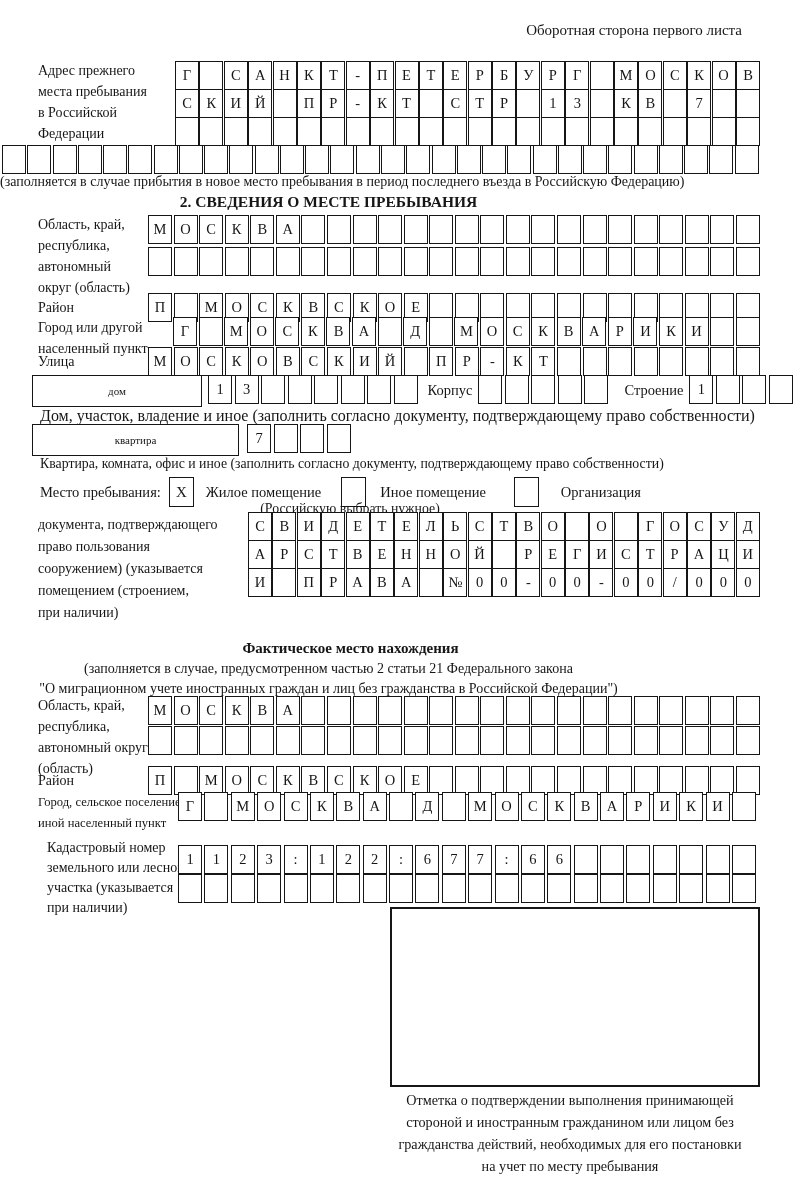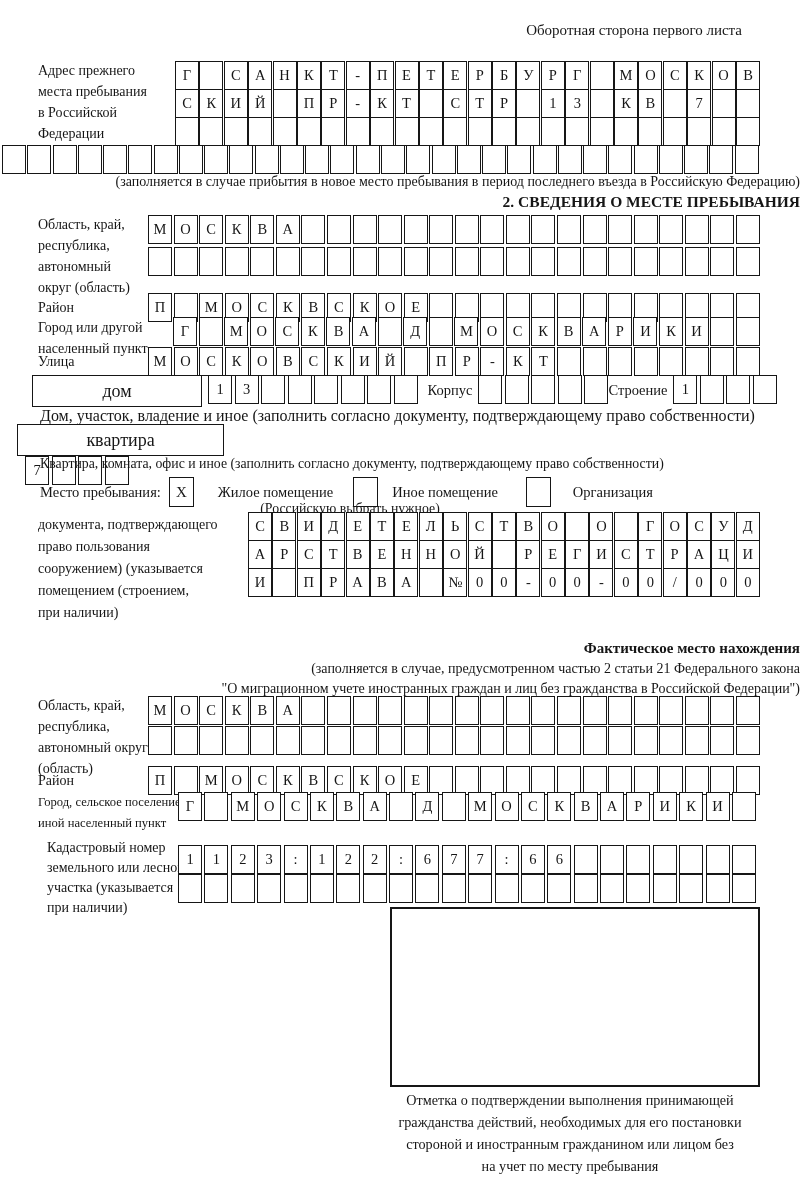--- a/index.html
+++ b/index.html
@@ -5,32 +5,32 @@
   html,body{margin:0;padding:0;}
   body{
     width:800px;height:1180px;position:relative;background:#ffffff;
     font-family:"Liberation Serif", serif;color:#161616;overflow:hidden;
   }
   .abs{position:absolute;}
   .lbl{font-size:14px;line-height:21px;}
   .lbl .lbl-line{white-space:nowrap;}
   .lbl-sm{font-size:12.6px;line-height:21px;}
   .note{font-size:14px;white-space:nowrap;}
-  .note-c{width:800px;text-align:right;font-size:14px;white-space:nowrap;}
+  .note-c{width:657px;text-align:center;font-size:14px;white-space:nowrap;}
   .title{font-weight:bold;font-size:15.5px;}
   .grid-row{position:absolute;display:flex;justify-content:space-between;}
   .grid-inline{display:inline-flex;gap:2.5px;}
   .cbox{
     width:22px;height:27px;flex:none;border:1.8px solid #161616;
     display:flex;align-items:center;justify-content:center;
     font-size:14.5px;background:#fff;
   }
   .wide-box{
     border:1.8px solid #161616;display:flex;align-items:center;justify-content:center;
-    font-size:18px;background:#fff;flex:none;
+    font-size:11px;background:#fff;flex:none;
   }
   .row-flex{position:absolute;display:flex;align-items:flex-start;}
   .inline-lbl{font-size:14.5px;line-height:30px;white-space:nowrap;}
   .chk{width:23px;height:28px;border:1.8px solid #161616;display:flex;align-items:center;
        justify-content:center;font-size:15px;flex:none;background:#fff;}
   .stamp{border:2px solid #161616;background:#fff;}
   .cap{text-align:center;font-size:14.2px;line-height:22px;}
 </style>
 </head>
 <body>
@@ -315,45 +315,45 @@
       <span class="cbox"></span>
     </div>
   <div class="inline-lbl" style="margin-left:10px;">Корпус</div>
   <div class="grid-inline" style="margin-left:6px;">
       <span class="cbox"></span>
       <span class="cbox"></span>
       <span class="cbox"></span>
       <span class="cbox"></span>
       <span class="cbox"></span>
     </div>
-  <div class="inline-lbl" style="margin-left:0;">Строение</div>
+  <div class="inline-lbl" style="margin-left:16px;">Строение</div>
   <div class="grid-inline" style="margin-left:6px;">
       <span class="cbox">1</span>
       <span class="cbox"></span>
       <span class="cbox"></span>
       <span class="cbox"></span>
     </div>
 </div>
 <div class="abs note" style="left:40px;top:407px;font-size:16px;">Дом, участок, владение и иное (заполнить согласно документу, подтверждающему право собственности)</div>
 
-<div class="row-flex" style="left:17px;top:424px;flex-direction:column;">
+<div class="row-flex" style="left:32px;top:424px;">
   <div class="wide-box" style="width:205px;height:30px;">квартира</div>
   <div class="grid-inline" style="margin-left:8px;">
       <span class="cbox">7</span>
       <span class="cbox"></span>
       <span class="cbox"></span>
       <span class="cbox"></span>
     </div>
 </div>
 <div class="abs note" style="left:40px;top:456px;font-size:13.8px;">Квартира, комната, офис и иное (заполнить согласно документу, подтверждающему право собственности)</div>
 
 <div class="row-flex" style="left:40px;top:477px;align-items:center;">
   <div class="inline-lbl">Место пребывания:</div>
   <div class="chk" style="margin-left:8px;">X</div>
-  <div class="inline-lbl" style="margin-left:24px;">Жилое помещение</div>
+  <div class="inline-lbl" style="margin-left:12px;">Жилое помещение</div>
   <div class="chk" style="margin-left:20px;"></div>
   <div class="inline-lbl" style="margin-left:14px;">Иное помещение</div>
   <div class="chk" style="margin-left:28px;"></div>
   <div class="inline-lbl" style="margin-left:22px;">Организация</div>
 </div>
 <div class="abs" style="left:150px;top:501px;width:400px;text-align:center;font-size:13.8px;">(Российскую выбрать нужное)</div>
 
 <div class="abs lbl" style="left:38px;top:514px;line-height:22px;">
     <div class="lbl-line">документа, подтверждающего</div>
     <div class="lbl-line">право пользования</div>
@@ -424,21 +424,21 @@
     <span class="cbox">0</span>
     <span class="cbox">-</span>
     <span class="cbox">0</span>
     <span class="cbox">0</span>
     <span class="cbox">/</span>
     <span class="cbox">0</span>
     <span class="cbox">0</span>
     <span class="cbox">0</span>
   </div>
 
-<div class="abs title note-c" style="top:640px;left:0;font-size:15px;">Фактическое место нахождения</div>
+<div class="abs title note-c" style="top:640px;left:0;font-size:15px;padding-left:22px;">Фактическое место нахождения</div>
 <div class="abs note-c" style="top:661px;left:0;">(заполняется в случае, предусмотренном частью 2 статьи 21 Федерального закона</div>
 <div class="abs note-c" style="top:681px;left:0;">"О миграционном учете иностранных граждан и лиц без гражданства в Российской Федерации")</div>
 
 <div class="abs lbl" style="left:38px;top:695px;">
     <div class="lbl-line">Область, край,</div>
     <div class="lbl-line">республика,</div>
     <div class="lbl-line">автономный округ</div>
     <div class="lbl-line">(область)</div>
   </div>
 <div class="grid-row" style="left:148px;top:696px;width:612px;">
@@ -602,16 +602,16 @@
     <span class="cbox"></span>
     <span class="cbox"></span>
     <span class="cbox"></span>
     <span class="cbox"></span>
     <span class="cbox"></span>
   </div>
 
 <div class="abs stamp" style="left:390px;top:907px;width:366px;height:176px;"></div>
 <div class="abs cap" style="left:368px;top:1089px;width:404px;">
     <div class="lbl-line">Отметка о подтверждении выполнения принимающей</div>
+    <div class="lbl-line">стороной и иностранным гражданином или лицом без</div>
     <div class="lbl-line">гражданства действий, необходимых для его постановки</div>
-    <div class="lbl-line">стороной и иностранным гражданином или лицом без</div>
     <div class="lbl-line">на учет по месту пребывания</div>
   </div>
 
 </body></html>

